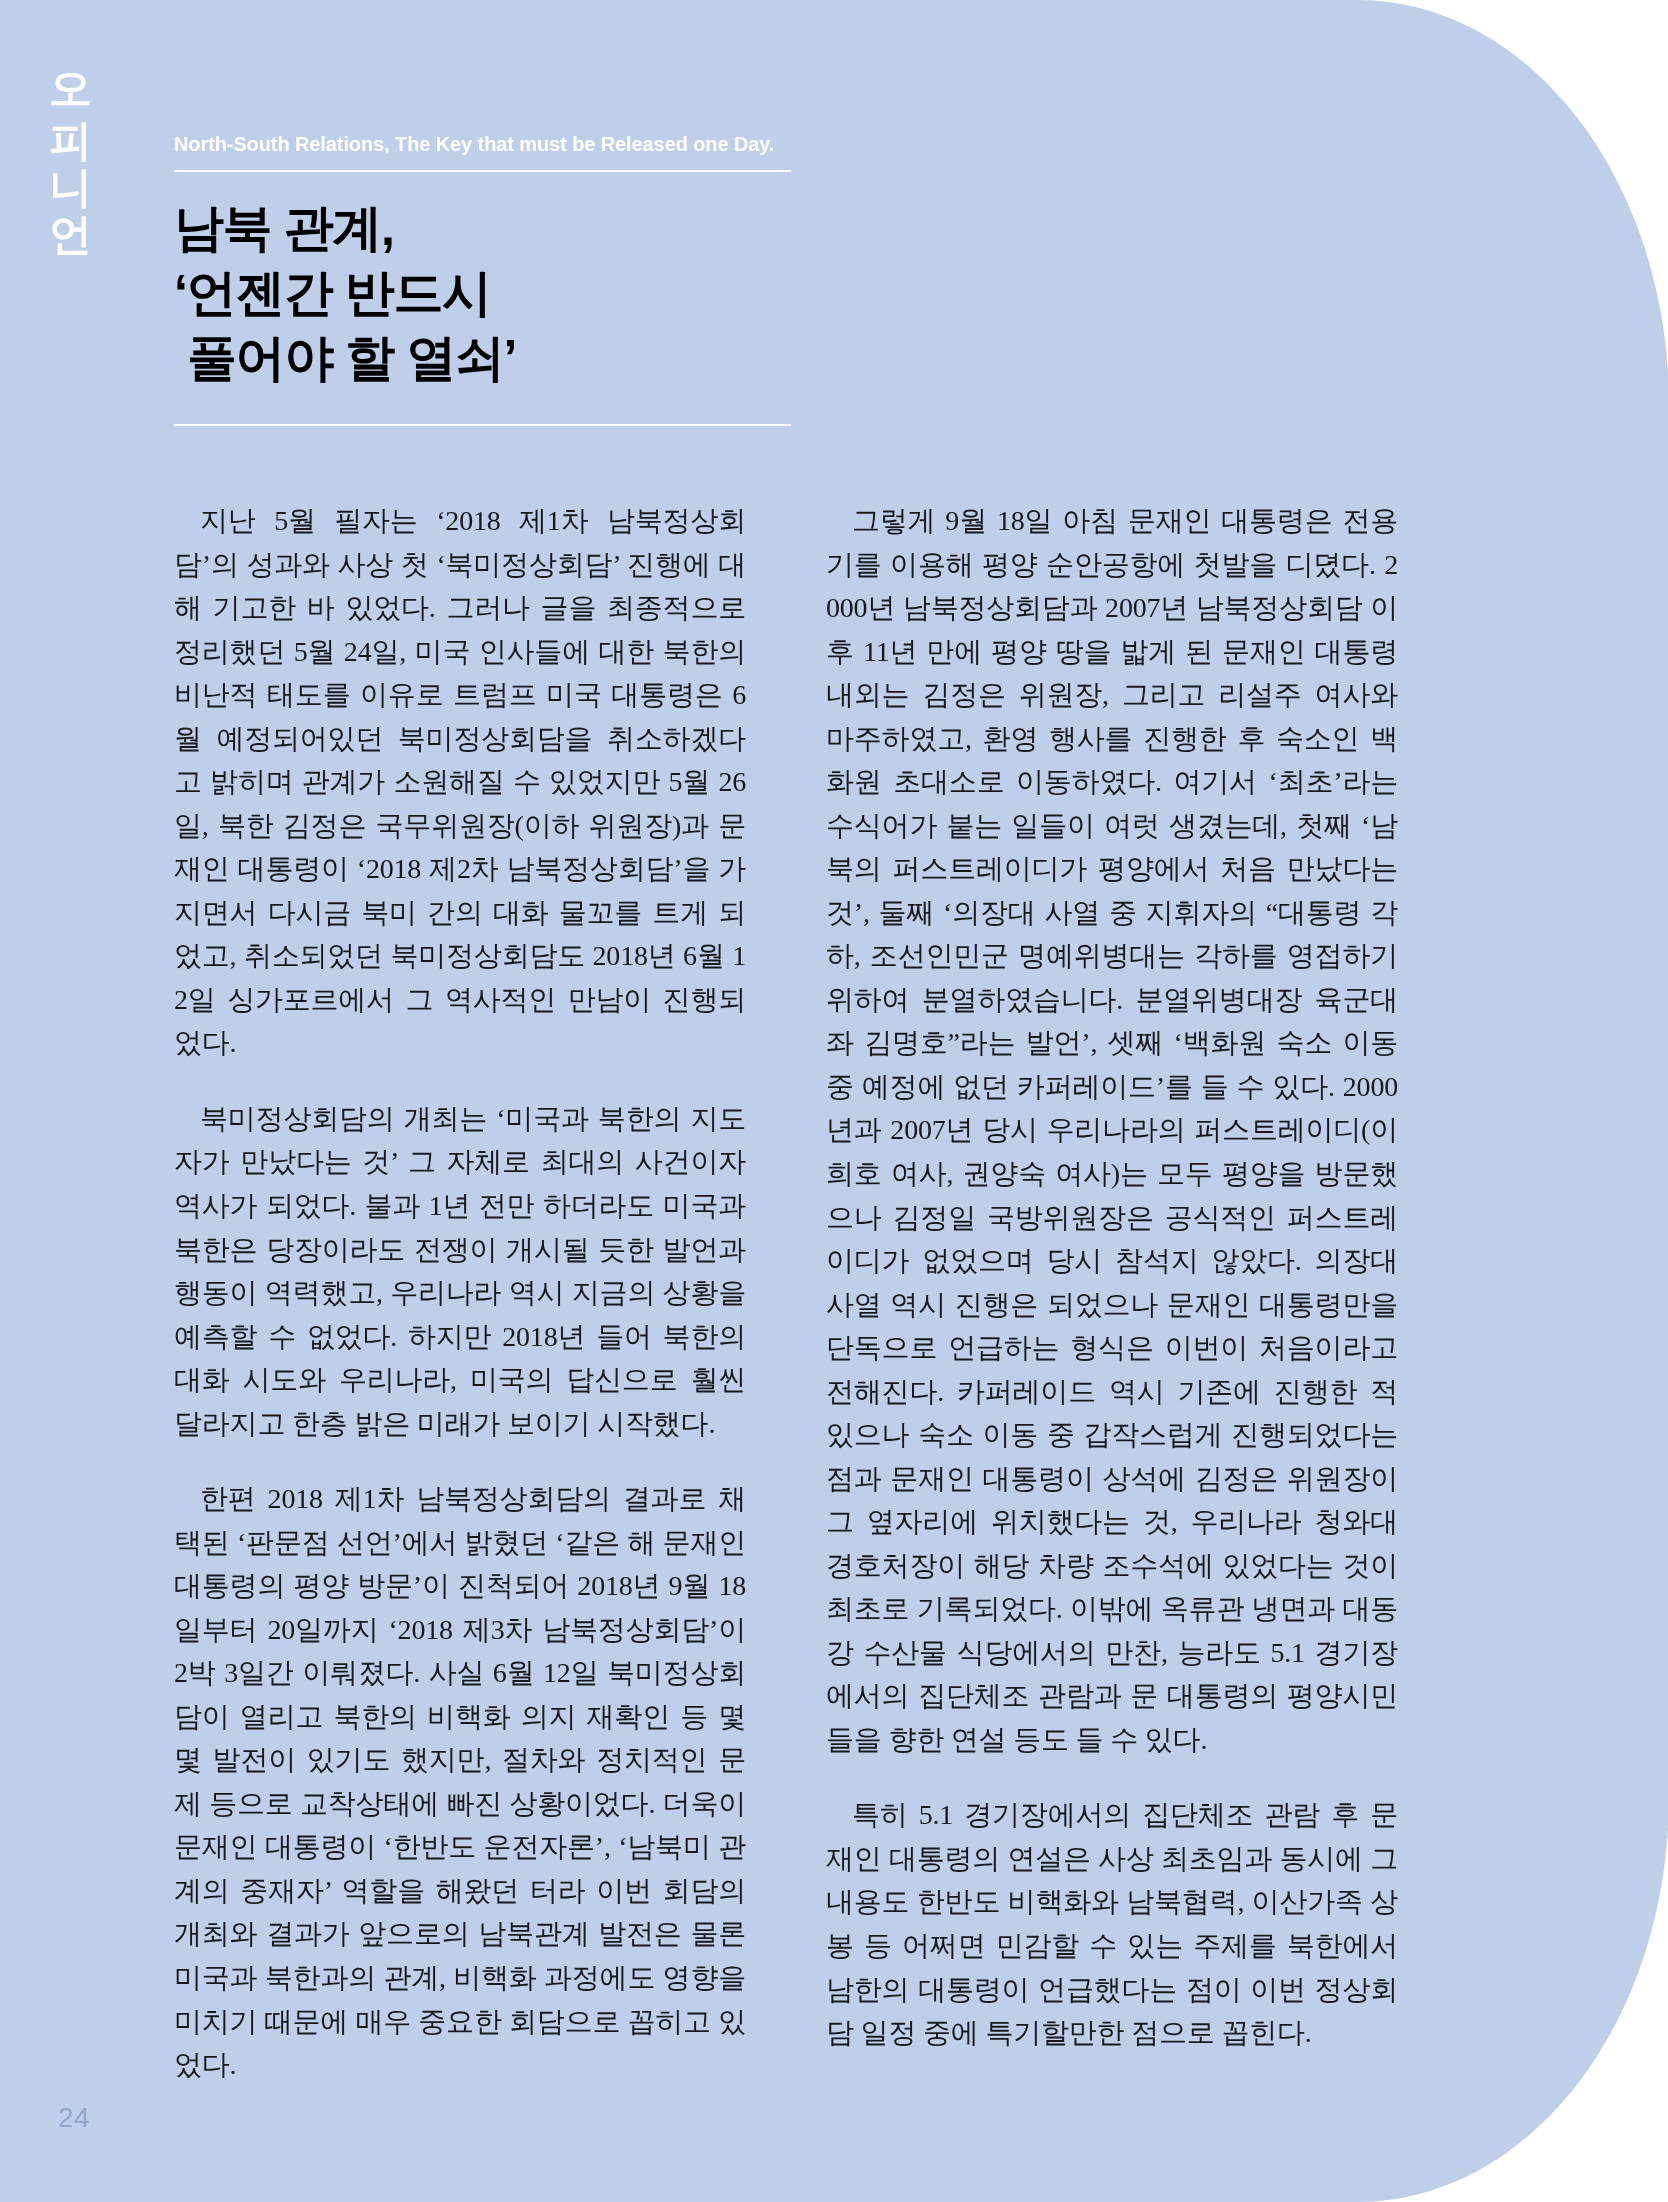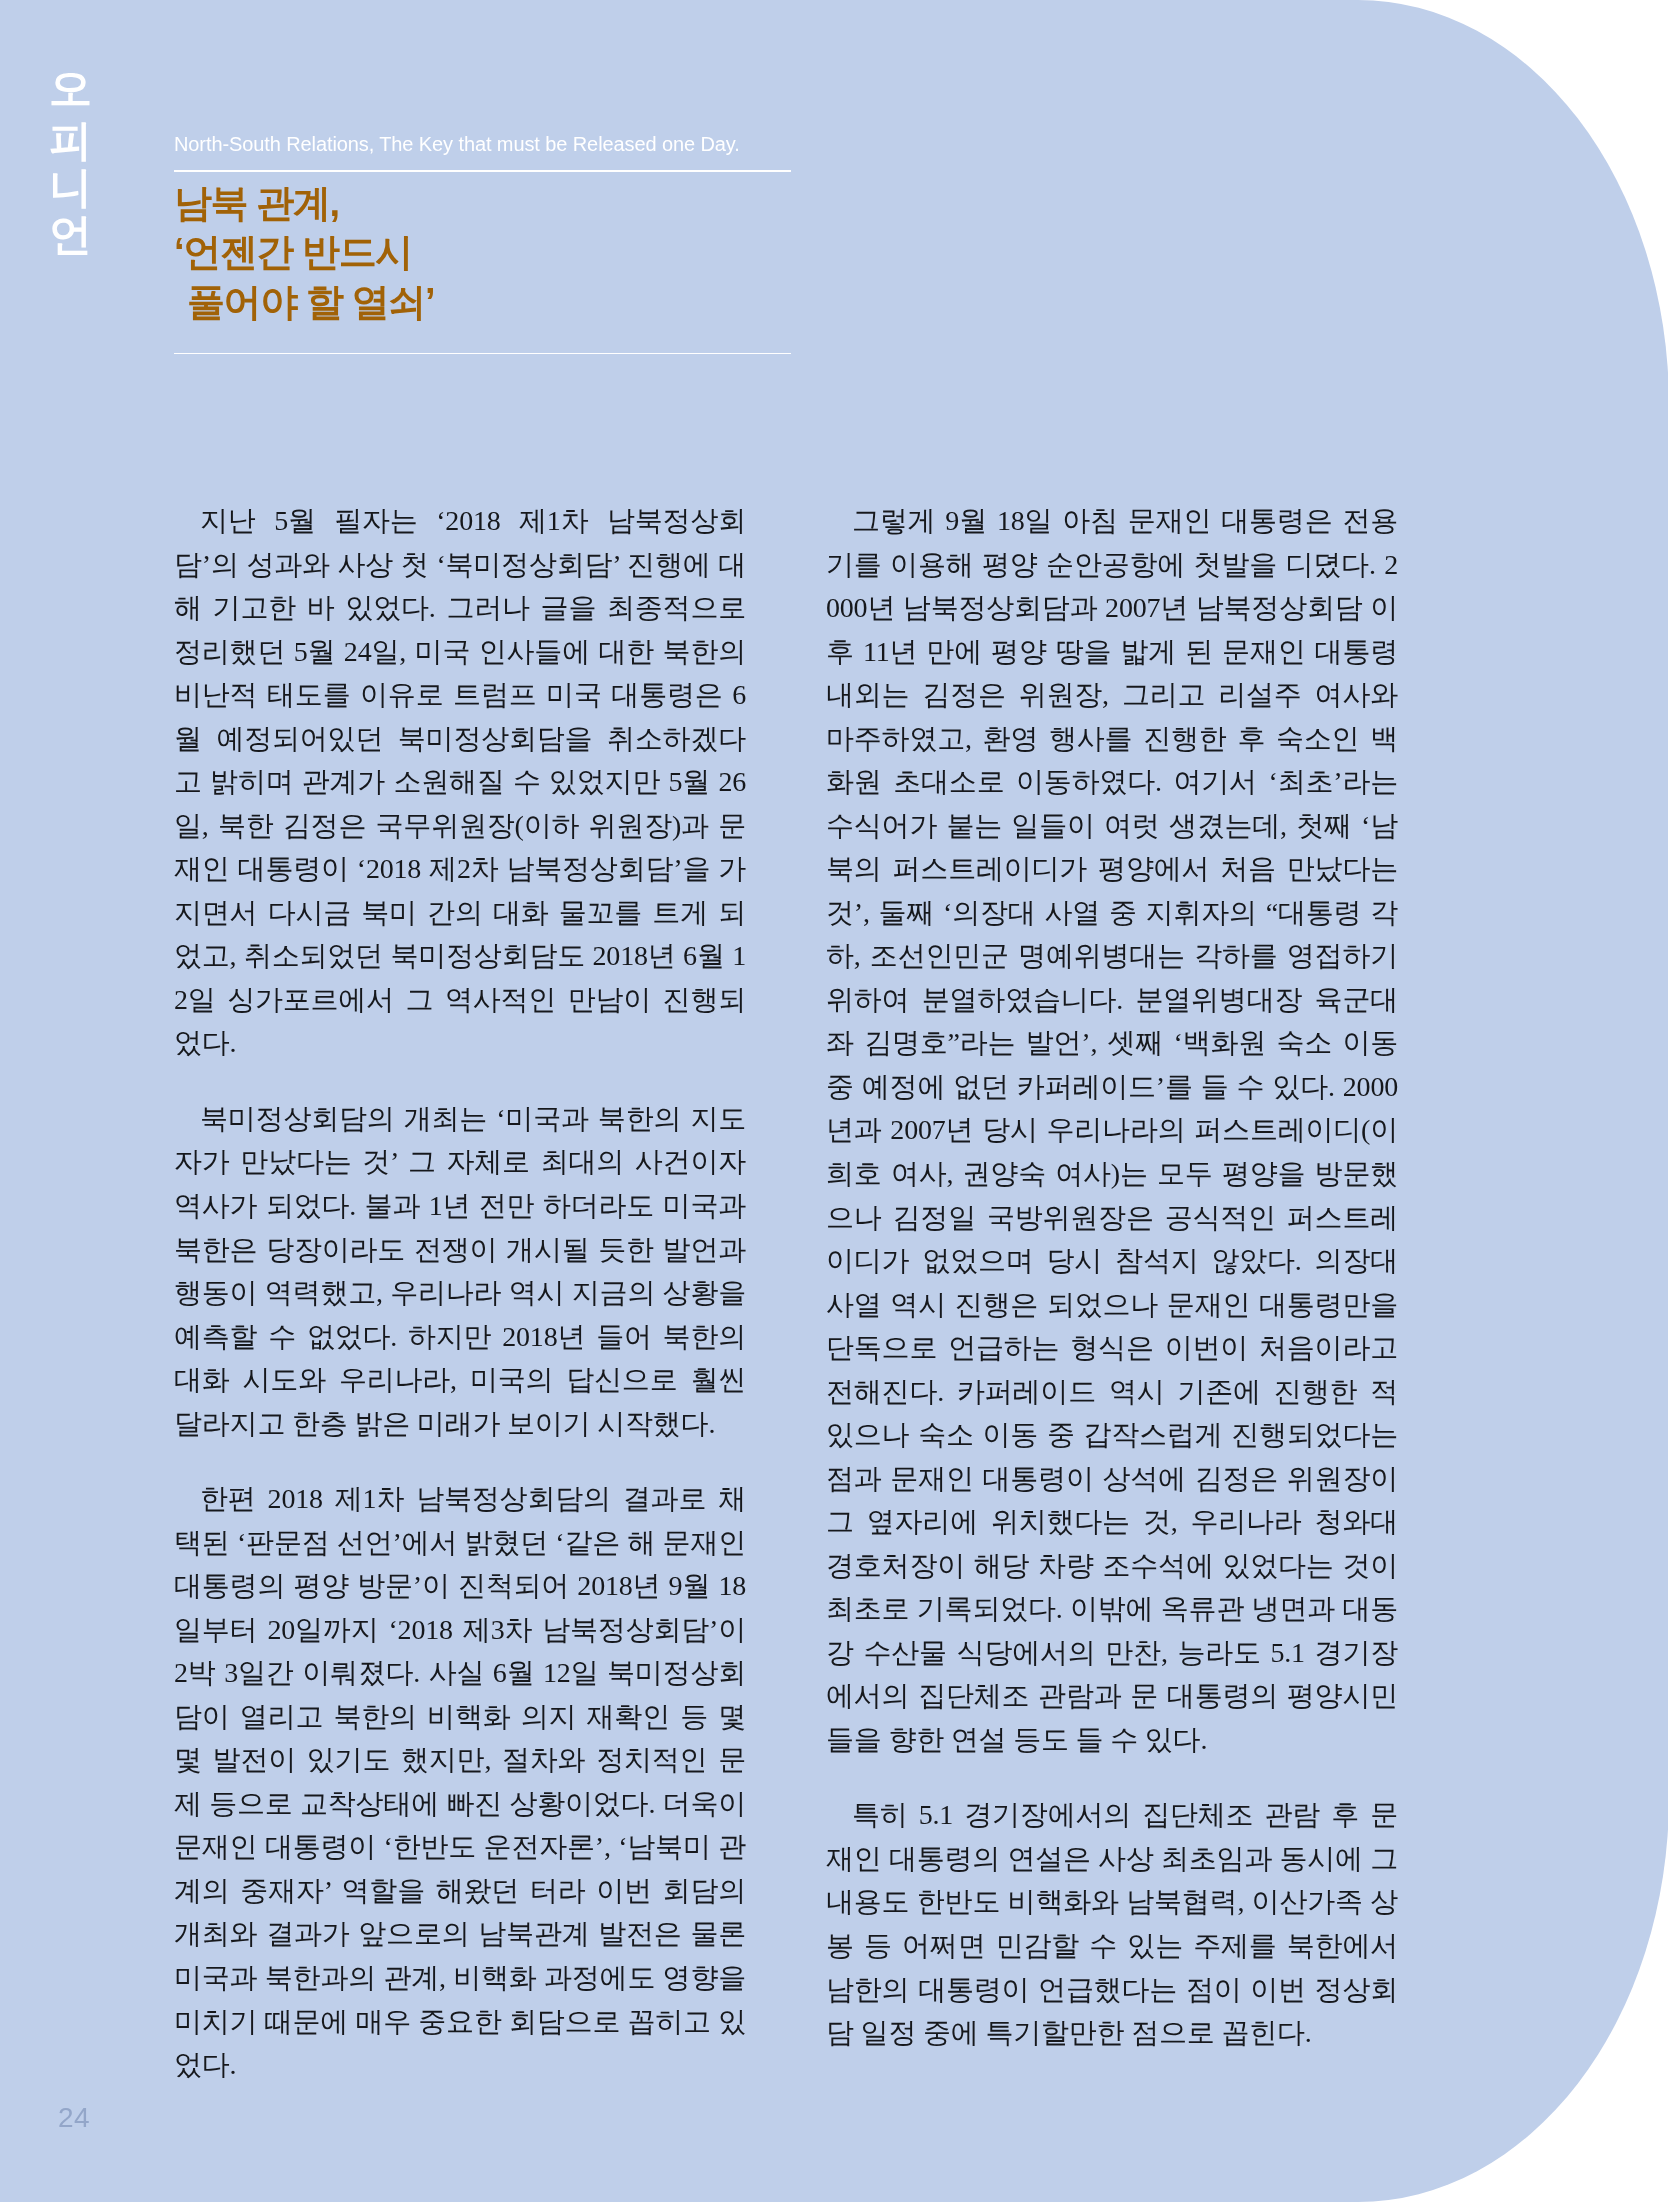--- a/index.html
+++ b/index.html
@@ -56,39 +56,39 @@
   
   .header {
     position: absolute;
     left: 174px;
     top: 132px;
     width: 631px;
   }
   .eyebrow {
     font-family: "Liberation Sans", "DejaVu Sans", sans-serif;
     font-size: 20px;
-    font-weight: 400;
+    font-weight: 700;
     letter-spacing: -0.1px;
     color: #ffffff;
     line-height: 1.25;
     white-space: nowrap;
   }
   .rule-top {
     margin-top: 13px;
     height: 1.9px;
     background: #ffffff;
     width: 617px;
   }
   .headline {
-    margin-top: 7px;
+    margin-top: 24px;
     font-family: "Liberation Sans", "DejaVu Sans", sans-serif;
     font-weight: 700;
-    font-size: 38px;
+    font-size: 50px;
     line-height: 1.30;
-    color: #a16207;
+    color: #000000;
     letter-spacing: -1.4px;
   }
   .headline .ln {
     display: block;
     white-space: nowrap;
   }
   .headline .ln.indent { padding-left: 13px; }
   .rule-bottom {
     margin-top: 21px;
     height: 1.9px;

